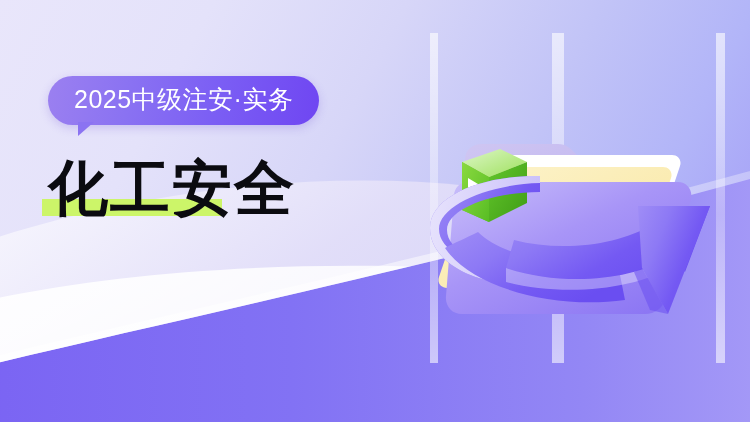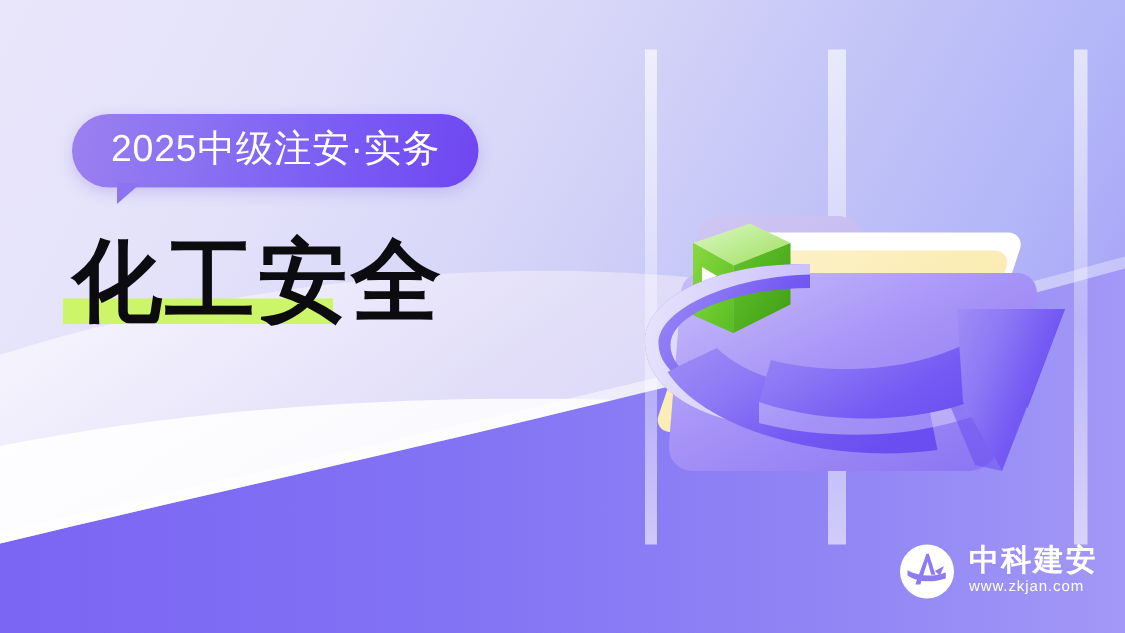--- a/index.html
+++ b/index.html
@@ -244,31 +244,14 @@
     </div>
   </div>
 
   <div class="headline">
     <div class="hl-line l1">
       <span class="hl-underline"></span>
       <span class="hl-text">化工安全</span>
     </div>
   </div>
 
-  <div class="logo">
-    <span class="logo-mark">
-      <svg viewBox="0 0 38 38" xmlns="http://www.w3.org/2000/svg" aria-hidden="true">
-        <circle cx="19" cy="19" r="18" fill="#ffffff"></circle>
-        <path d="M18.6 7.2 C 16.4 13.4, 13.6 21.4, 11.2 27.6 L 14.6 27.6
-                 C 16.4 21.8, 18.2 16.2, 19.4 12.4 C 20.2 15.4, 21.0 18.4, 21.8 21.2
-                 L 24.6 21.2 C 23.2 16.4, 21.4 11.2, 20.2 7.2 Z" fill="#8e7bf2"></path>
-        <path d="M6 21.6 C 12 25.4, 20 27.2, 31.5 23.6 L 31.5 19.6
-                 C 20.5 23.4, 12.5 21.6, 6 18.2 Z" fill="#8e7bf2"></path>
-        <path d="M24.2 18.6 L 30.4 15.4 L 27.6 21.6 Z" fill="#8e7bf2"></path>
-      </svg>
-    </span>
-    <span class="logo-text">
-      <span class="logo-name">中科建安</span>
-      <span class="logo-url">www.zkjan.com</span>
-    </span>
-  </div>
 
 </div>
 
 </body></html>

